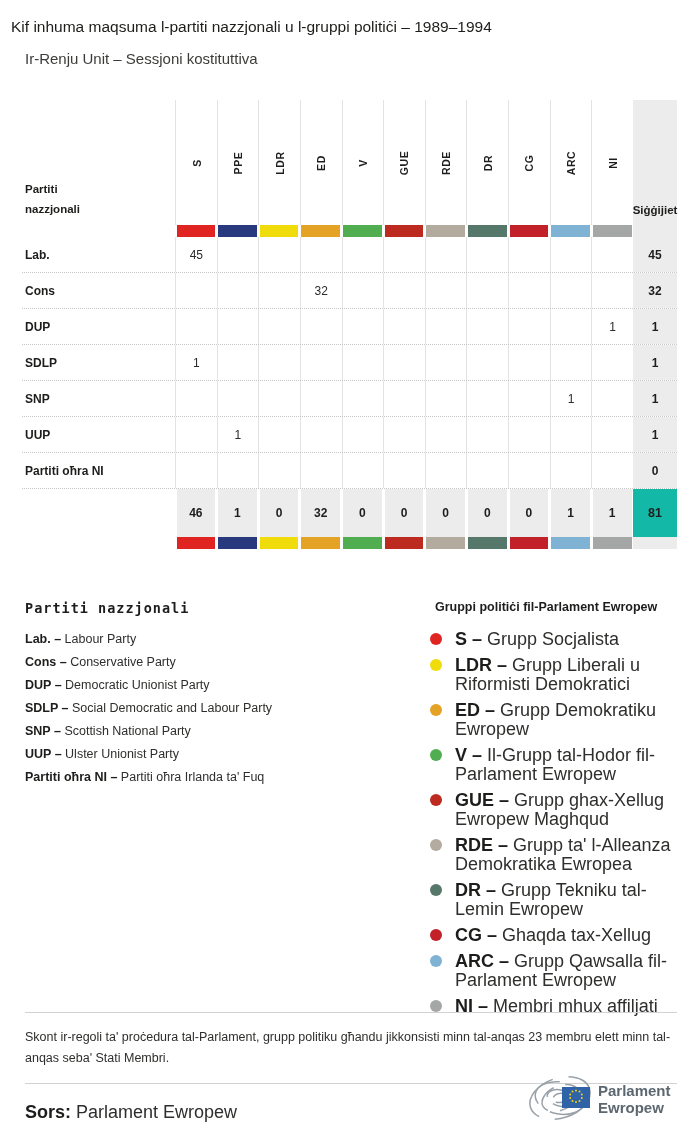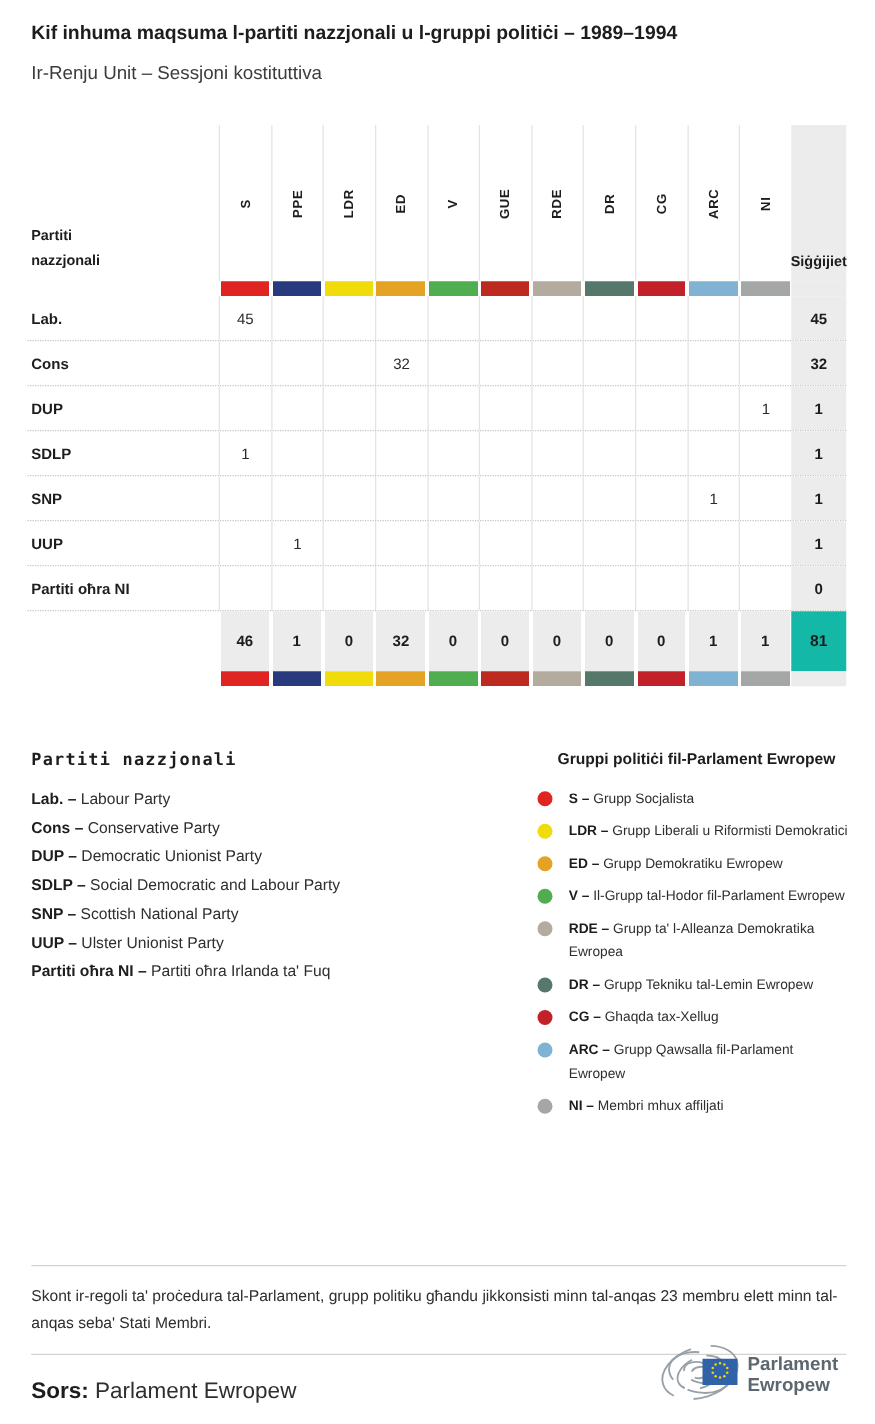--- a/index.html
+++ b/index.html
@@ -1,20 +1,20 @@
 <!DOCTYPE html>
 <html><head>
 <meta charset="utf-8">
 <style>
   html,body{margin:0;padding:0;background:#ffffff;}
   .page{position:relative;width:700px;height:1139px;background:#ffffff;
         font-family:"Liberation Sans",sans-serif;color:#2b2b29;overflow:hidden;}
 
   
-  .title{position:absolute;left:25px;top:18px;font-size:15.5px;font-weight:700;color:#1d1d1b;}
+  .title{position:absolute;left:11px;top:18px;font-size:15.5px;font-weight:400;color:#1d1d1b;}
   .subtitle{position:absolute;left:25px;top:50px;font-size:15px;font-weight:400;color:#3c3c3a;}
 
   
   .table{position:absolute;left:22px;top:100px;width:655px;}
   .trow{display:grid;grid-template-columns:153px 458px 44px;}
   .strip{display:grid;grid-template-columns:repeat(11,1fr);}
   .thead{height:125px;}
   .corner{position:relative;}
   .corner-inner{position:absolute;left:3px;bottom:6px;width:58px;font-weight:700;
                 font-size:11.5px;line-height:20px;color:#1d1d1b;overflow-wrap:anywhere;}
@@ -41,22 +41,22 @@
   .seats-total{background:#14b8a6;display:flex;align-items:center;justify-content:center;
                font-weight:700;font-size:12.5px;color:#1d1d1b;}
 
   
   .legend-parties{position:absolute;left:25px;top:600px;width:380px;}
   .legend-parties h3{margin:0 0 16px 0;font-family:"DejaVu Sans Mono",monospace;
                      font-size:13.5px;font-weight:700;color:#1d1d1b;letter-spacing:1px;}
   .pitem{font-size:12.5px;margin-bottom:9px;color:#2e2e2c;}
   .pitem b{color:#1d1d1b;}
   .legend-groups{position:absolute;left:430px;top:600px;width:252px;}
-  .legend-groups h3{margin:0 0 16px 16px;font-size:12.5px;font-weight:700;color:#1d1d1b;}
-  .gitem{position:relative;padding-left:25px;font-size:11px;line-height:19px;
+  .legend-groups h3{margin:0 0 16px 5px;font-size:12.5px;font-weight:700;color:#1d1d1b;}
+  .gitem{position:relative;padding-left:25px;font-size:18px;line-height:19px;
          margin-bottom:7px;color:#2e2e2c;}
   .gitem b{color:#1d1d1b;}
   .dot{position:absolute;left:0;top:3px;width:12px;height:12px;border-radius:50%;}
 
   
   .note{position:absolute;left:25px;top:1012px;width:652px;border-top:1px solid #d2d2d2;
         border-bottom:1px solid #d2d2d2;padding:14px 0 15px 0;font-size:12.5px;
         line-height:1.65;color:#2e2e2c;}
   .source{position:absolute;left:25px;top:1102px;font-size:18px;color:#2e2e2c;}
   .source b{color:#1d1d1b;}
@@ -306,20 +306,21 @@
       </div>
   </div>
 
   <div class="legend-groups">
     <h3>Gruppi politiċi fil-Parlament Ewropew</h3>
     <div>
         <div class="gitem"><span class="dot" style="background: rgb(224, 36, 34);"></span><b>S – </b><span>Grupp Socjalista</span></div>
         <div class="gitem"><span class="dot" style="background: rgb(240, 220, 10);"></span><b>LDR – </b><span>Grupp Liberali u Riformisti Demokratici</span></div>
         <div class="gitem"><span class="dot" style="background: rgb(228, 163, 37);"></span><b>ED – </b><span>Grupp Demokratiku Ewropew</span></div>
         <div class="gitem"><span class="dot" style="background: rgb(80, 173, 80);"></span><b>V – </b><span>Il-Grupp tal-Hodor fil-Parlament Ewropew</span></div>
+        <div class="gitem"><span class="dot" style="background: rgb(189, 43, 32);"></span><b>GUE – </b><span>Grupp ghax-Xellug Ewropew Maghqud</span></div>
         <div class="gitem"><span class="dot" style="background: rgb(178, 171, 158);"></span><b>RDE – </b><span>Grupp ta' l-Alleanza Demokratika Ewropea</span></div>
         <div class="gitem"><span class="dot" style="background: rgb(86, 120, 107);"></span><b>DR – </b><span>Grupp Tekniku tal-Lemin Ewropew</span></div>
         <div class="gitem"><span class="dot" style="background: rgb(194, 33, 41);"></span><b>CG – </b><span>Ghaqda tax-Xellug</span></div>
         <div class="gitem"><span class="dot" style="background: rgb(128, 178, 211);"></span><b>ARC – </b><span>Grupp Qawsalla fil-Parlament Ewropew</span></div>
         <div class="gitem"><span class="dot" style="background: rgb(165, 166, 166);"></span><b>NI – </b><span>Membri mhux affiljati</span></div>
       </div>
   </div>
 
   <div class="note">Skont ir-regoli ta' proċedura tal-Parlament, grupp politiku għandu jikkonsisti minn tal-anqas 23 membru elett minn tal-anqas seba' Stati Membri.</div>
 

